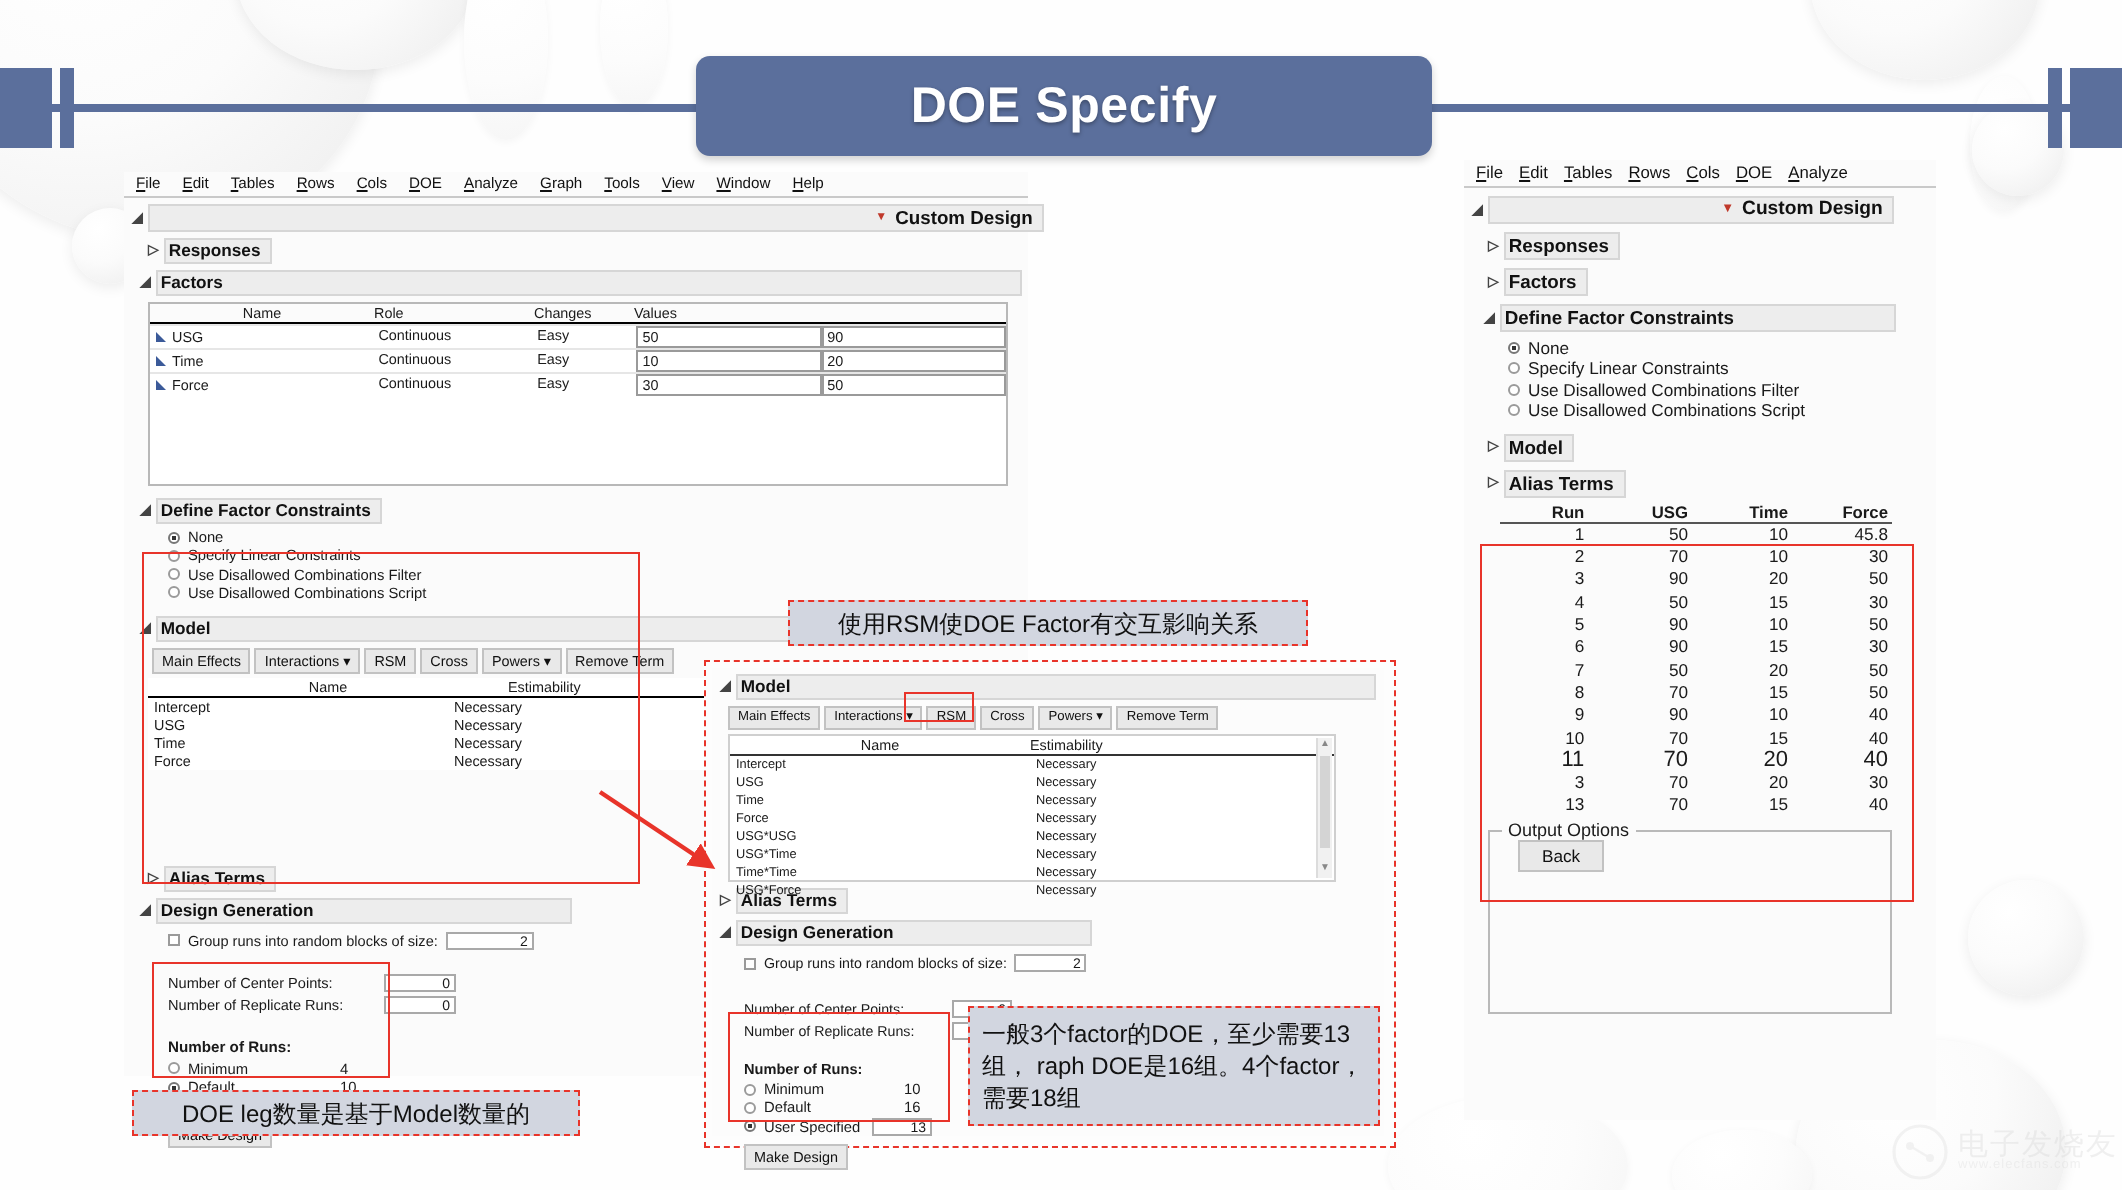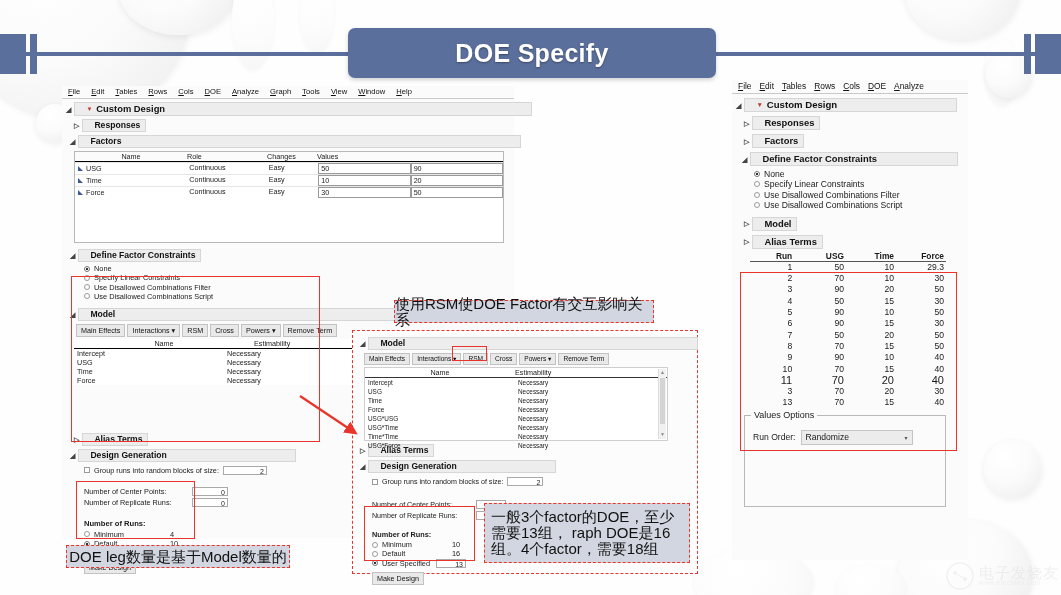--- a/index.html
+++ b/index.html
@@ -29,40 +29,40 @@
   .titlebox span{color:#ffffff;font-size:25px;font-weight:bold;letter-spacing:.3px;
                  text-shadow:0 1px 2px rgba(0,0,0,0.35);}
   
   .jmp{position:absolute;background:#fbfbfb;font-size:7.5px;color:#1a1a1a;}
   .menubar{display:flex;gap:11px;padding:1px 6px 2px 6px;font-size:7.6px;color:#111;
            background:#fbfbfb;border-bottom:1px solid #c9c9c9;}
   .menubar span{white-space:nowrap;}
   .menubar u{text-decoration:underline;}
   .hdr{display:flex;align-items:center;gap:3px;font-weight:bold;}
   .hdr .tri{font-size:7px;color:#444;line-height:1;}
-  .hdr .lbl{background:#ededed;border:1px solid #d6d6d6;padding:0px 5px 1px 11px;
-            font-size:8.6px;font-weight:bold;color:#111;}
+  .hdr .lbl{background:#ededed;border:1px solid #d6d6d6;padding:0px 5px 1px 1px;
+            font-size:8.6px;font-weight:bold;color:#111;justify-content:flex-end;}
   .hdr.big .lbl{font-size:9.4px;}
   .radio{display:flex;align-items:center;gap:4px;font-size:7.4px;margin:0.3px 0;}
   .rdot{width:6px;height:6px;border-radius:50%;border:1px solid #9a9a9a;background:#fff;
         box-sizing:border-box;flex:none;}
   .rdot.on{background:radial-gradient(circle,#333 0 40%,#fff 42% 100%);border-color:#777;}
   .btn{background:#e9e9e9;border:1px solid #c2c2c2;padding:0 4px;font-size:7.2px;
        line-height:11px;height:11px;white-space:nowrap;color:#111;display:inline-block;}
   .fld{background:#fff;border:1px solid #a9a9a9;height:9px;font-size:7px;
        text-align:right;padding:0 2px;box-sizing:border-box;line-height:9px;}
   .tblhead{border-bottom:1px solid #000;display:flex;font-size:7.2px;}
   .row{display:flex;font-size:7.2px;line-height:9px;}
   .chk{width:6px;height:6px;border:1px solid #9a9a9a;background:#fff;box-sizing:border-box;
        display:inline-block;vertical-align:middle;}
   .redbox{position:absolute;border:1.6px solid #e8342a;pointer-events:none;}
   .dashbox{position:absolute;border:1.6px dashed #e8342a;}
   .cnbox{position:absolute;background:#d2d6e0;border:1.6px dashed #e8342a;
          display:flex;align-items:center;justify-content:center;color:#111;}
-  .cnbox span{font-size:15px;line-height:16px;}
+  .cnbox span{font-size:12px;line-height:16px;}
   .arrow{position:absolute;}
   .wm{position:absolute;right:2px;bottom:4px;opacity:.30;display:flex;align-items:center;gap:4px;}
   .wm .txt{display:flex;flex-direction:column;line-height:1;}
   .wm .t1{font-size:15px;color:#cfcfcf;letter-spacing:1px;}
   .wm .t2{font-size:6.5px;color:#d4d4d4;letter-spacing:.5px;}
   .scrollbar{position:absolute;right:1px;top:1px;bottom:1px;width:7px;background:#f1f1f1;
              border-left:1px solid #dcdcdc;}
   .scrollbar .thumb{position:absolute;left:1px;right:1px;top:9px;height:46px;background:#d4d4d4;}
   .sbarrow{position:absolute;left:0;right:0;height:8px;font-size:5px;color:#888;text-align:center;}
 </style>
@@ -487,21 +487,21 @@
       <div style="width:46px;text-align:right;padding-right:6px;">Run</div>
       <div style="width:50px;text-align:right;padding-right:6px;">USG</div>
       <div style="width:48px;text-align:right;padding-right:6px;">Time</div>
       <div style="width:48px;text-align:right;padding-right:2px;">Force</div>
     </div>
     <div id="designRows">
         <div style="display: flex; font-size: 8.6px; line-height: 11.3px;">
           <div style="width:46px;text-align:right;padding-right:6px;">1</div>
           <div style="width:50px;text-align:right;padding-right:6px;">50</div>
           <div style="width:48px;text-align:right;padding-right:6px;">10</div>
-          <div style="width:48px;text-align:right;padding-right:2px;">29.3</div>
+          <div style="width:48px;text-align:right;padding-right:2px;">45.8</div>
         </div>
         <div style="display: flex; font-size: 8.6px; line-height: 11.3px;">
           <div style="width:46px;text-align:right;padding-right:6px;">2</div>
           <div style="width:50px;text-align:right;padding-right:6px;">70</div>
           <div style="width:48px;text-align:right;padding-right:6px;">10</div>
           <div style="width:48px;text-align:right;padding-right:2px;">30</div>
         </div>
         <div style="display: flex; font-size: 8.6px; line-height: 11.3px;">
           <div style="width:46px;text-align:right;padding-right:6px;">3</div>
           <div style="width:50px;text-align:right;padding-right:6px;">90</div>
@@ -566,27 +566,23 @@
           <div style="width:46px;text-align:right;padding-right:6px;">13</div>
           <div style="width:50px;text-align:right;padding-right:6px;">70</div>
           <div style="width:48px;text-align:right;padding-right:6px;">15</div>
           <div style="width:48px;text-align:right;padding-right:2px;">40</div>
         </div>
       </div>
   </div>
 
 
   <div style="margin:6px 0 0 12px;width:200px;height:90px;border:1px solid #b9b9b9;position:relative;">
-    <div style="position:absolute;left:6px;top:-6px;background:#fbfbfb;padding:0 3px;font-size:9px;">Values Options</div>
-    <div style="margin:14px 0 0 8px;display:flex;align-items:center;gap:5px;">
-      <span style="font-size:8.6px;">Run Order:</span>
-      <span style="width:112px;height:15px;background:#ececec;border:1px solid #c4c4c4;display:flex;align-items:center;justify-content:space-between;padding:0 4px;box-sizing:border-box;">
-        <span style="font-size:8.6px;">Randomize</span>
-        <span style="font-size:6px;color:#555;">▾</span>
-      </span>
+    <div style="position:absolute;left:6px;top:-6px;background:#fbfbfb;padding:0 3px;font-size:9px;">Output Options</div>
+    <div style="margin:4px 0 0 14px;">
+      <span class="btn" style="font-size:8.6px;height:14px;line-height:14px;padding:0 11px;">Back</span>
     </div>
   </div>
 </div>
 
 <div class="redbox" style="left:740px;top:272px;width:215px;height:177px;"></div>
 
 <div class="wm">
   <svg width="30" height="30" viewBox="0 0 30 30">
     <circle cx="15" cy="15" r="13" fill="none" stroke="#d8d8d8" stroke-width="1.6"></circle>
     <circle cx="10" cy="12" r="2" fill="#d8d8d8"></circle>

